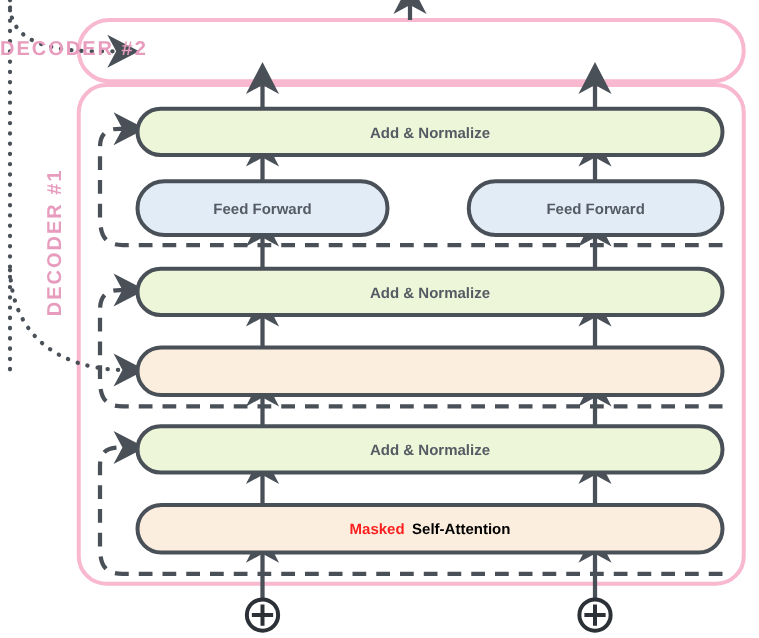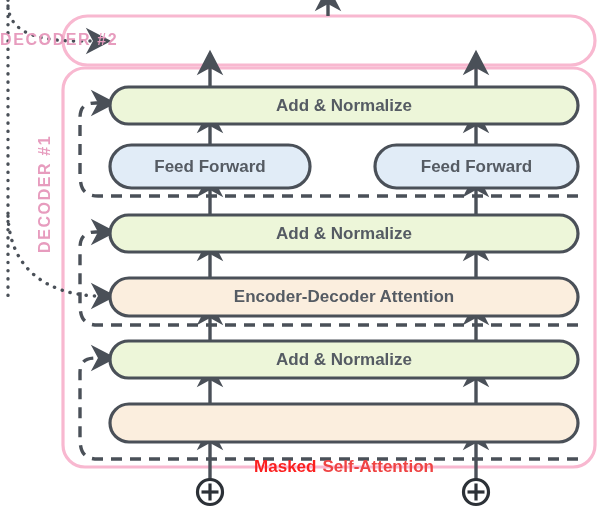--- a/index.html
+++ b/index.html
@@ -5,27 +5,27 @@
   html,body{margin:0;padding:0;background:#ffffff;}
   body{width:607px;height:510px;position:relative;overflow:hidden;
        font-family:"Liberation Sans","DejaVu Sans",sans-serif;}
   #stage{position:absolute;left:0;top:0;width:607px;height:510px;}
   svg#canvas{position:absolute;left:0;top:0;width:607px;height:510px;}
 
   .node-label{
     position:absolute;
     display:flex;align-items:center;justify-content:center;
     color:#555b63;
-    font-size:17px;
+    font-size:12px;
     font-weight:600;
     white-space:nowrap;
     pointer-events:none;
   }
   .masked-word{color:#fb1f1f;font-weight:600;}
-  .plain-word{color:#ef4444;font-weight:600;}
+  .plain-word{color:#000000;font-weight:600;}
 
   .decoder-tag{
     position:absolute;
     color:#e79cbe;
     font-size:16px;
     font-weight:600;
     letter-spacing:1.6px;
     white-space:nowrap;
     pointer-events:none;
   }
@@ -120,23 +120,22 @@
   <div class="decoder-tag vertical" style="left:36px;top:253px;">DECODER #1</div>
 
   <div class="node-label" style="left:110px;top:87px;width:468px;height:37px;">Add &amp; Normalize</div>
 
   <div class="node-label" style="left:110px;top:145px;width:200px;height:43px;">Feed Forward</div>
 
   <div class="node-label" style="left:375px;top:145px;width:203px;height:43px;">Feed Forward</div>
 
   <div class="node-label" style="left:110px;top:215px;width:468px;height:37px;">Add &amp; Normalize</div>
 
-  <div class="node-label" style="left:110px;top:278px;width:468px;height:38px;">Encoder-Decoder Attention</div>
 
   <div class="node-label" style="left:110px;top:341px;width:468px;height:37px;">Add &amp; Normalize</div>
 
-  <div class="node-label" style="left:110px;top:404px;width:468px;height:38px;margin-top:44px;">
+  <div class="node-label" style="left:110px;top:404px;width:468px;height:38px;">
     <span class="masked-word">Masked</span>
     <span style="display:inline-block;width:6px;"></span>
     <span class="plain-word">Self-Attention</span>
   </div>
 
 </div>
 
 </body></html>

